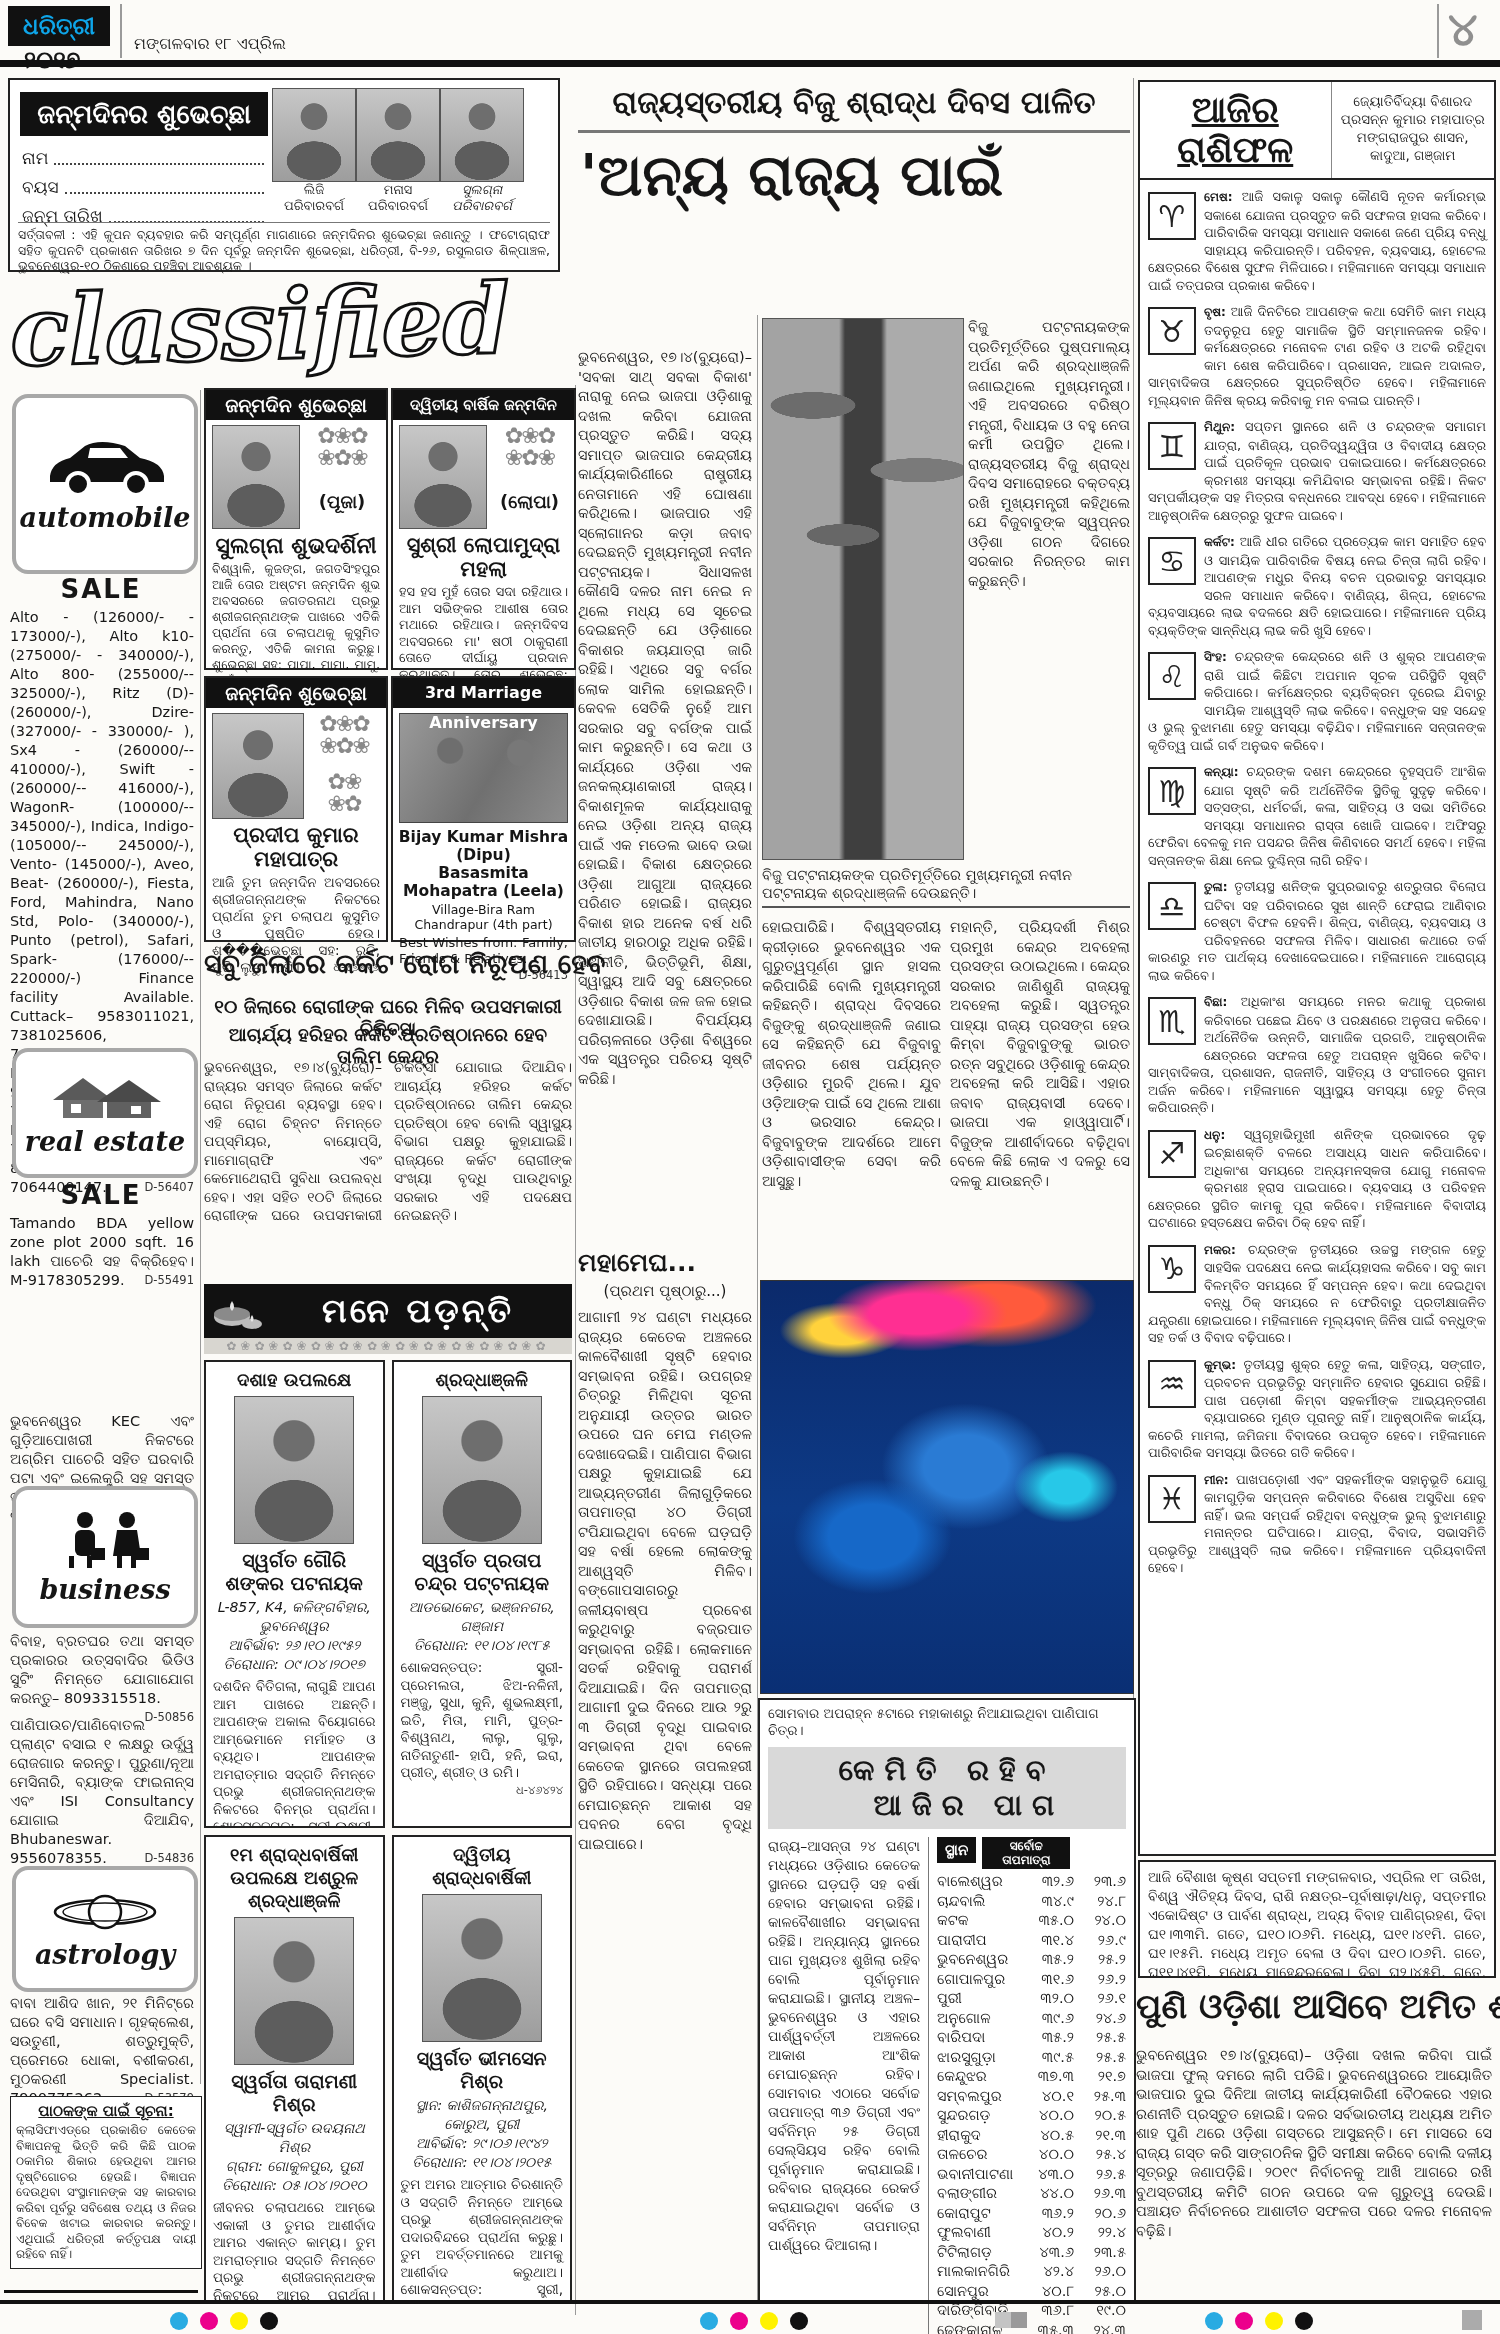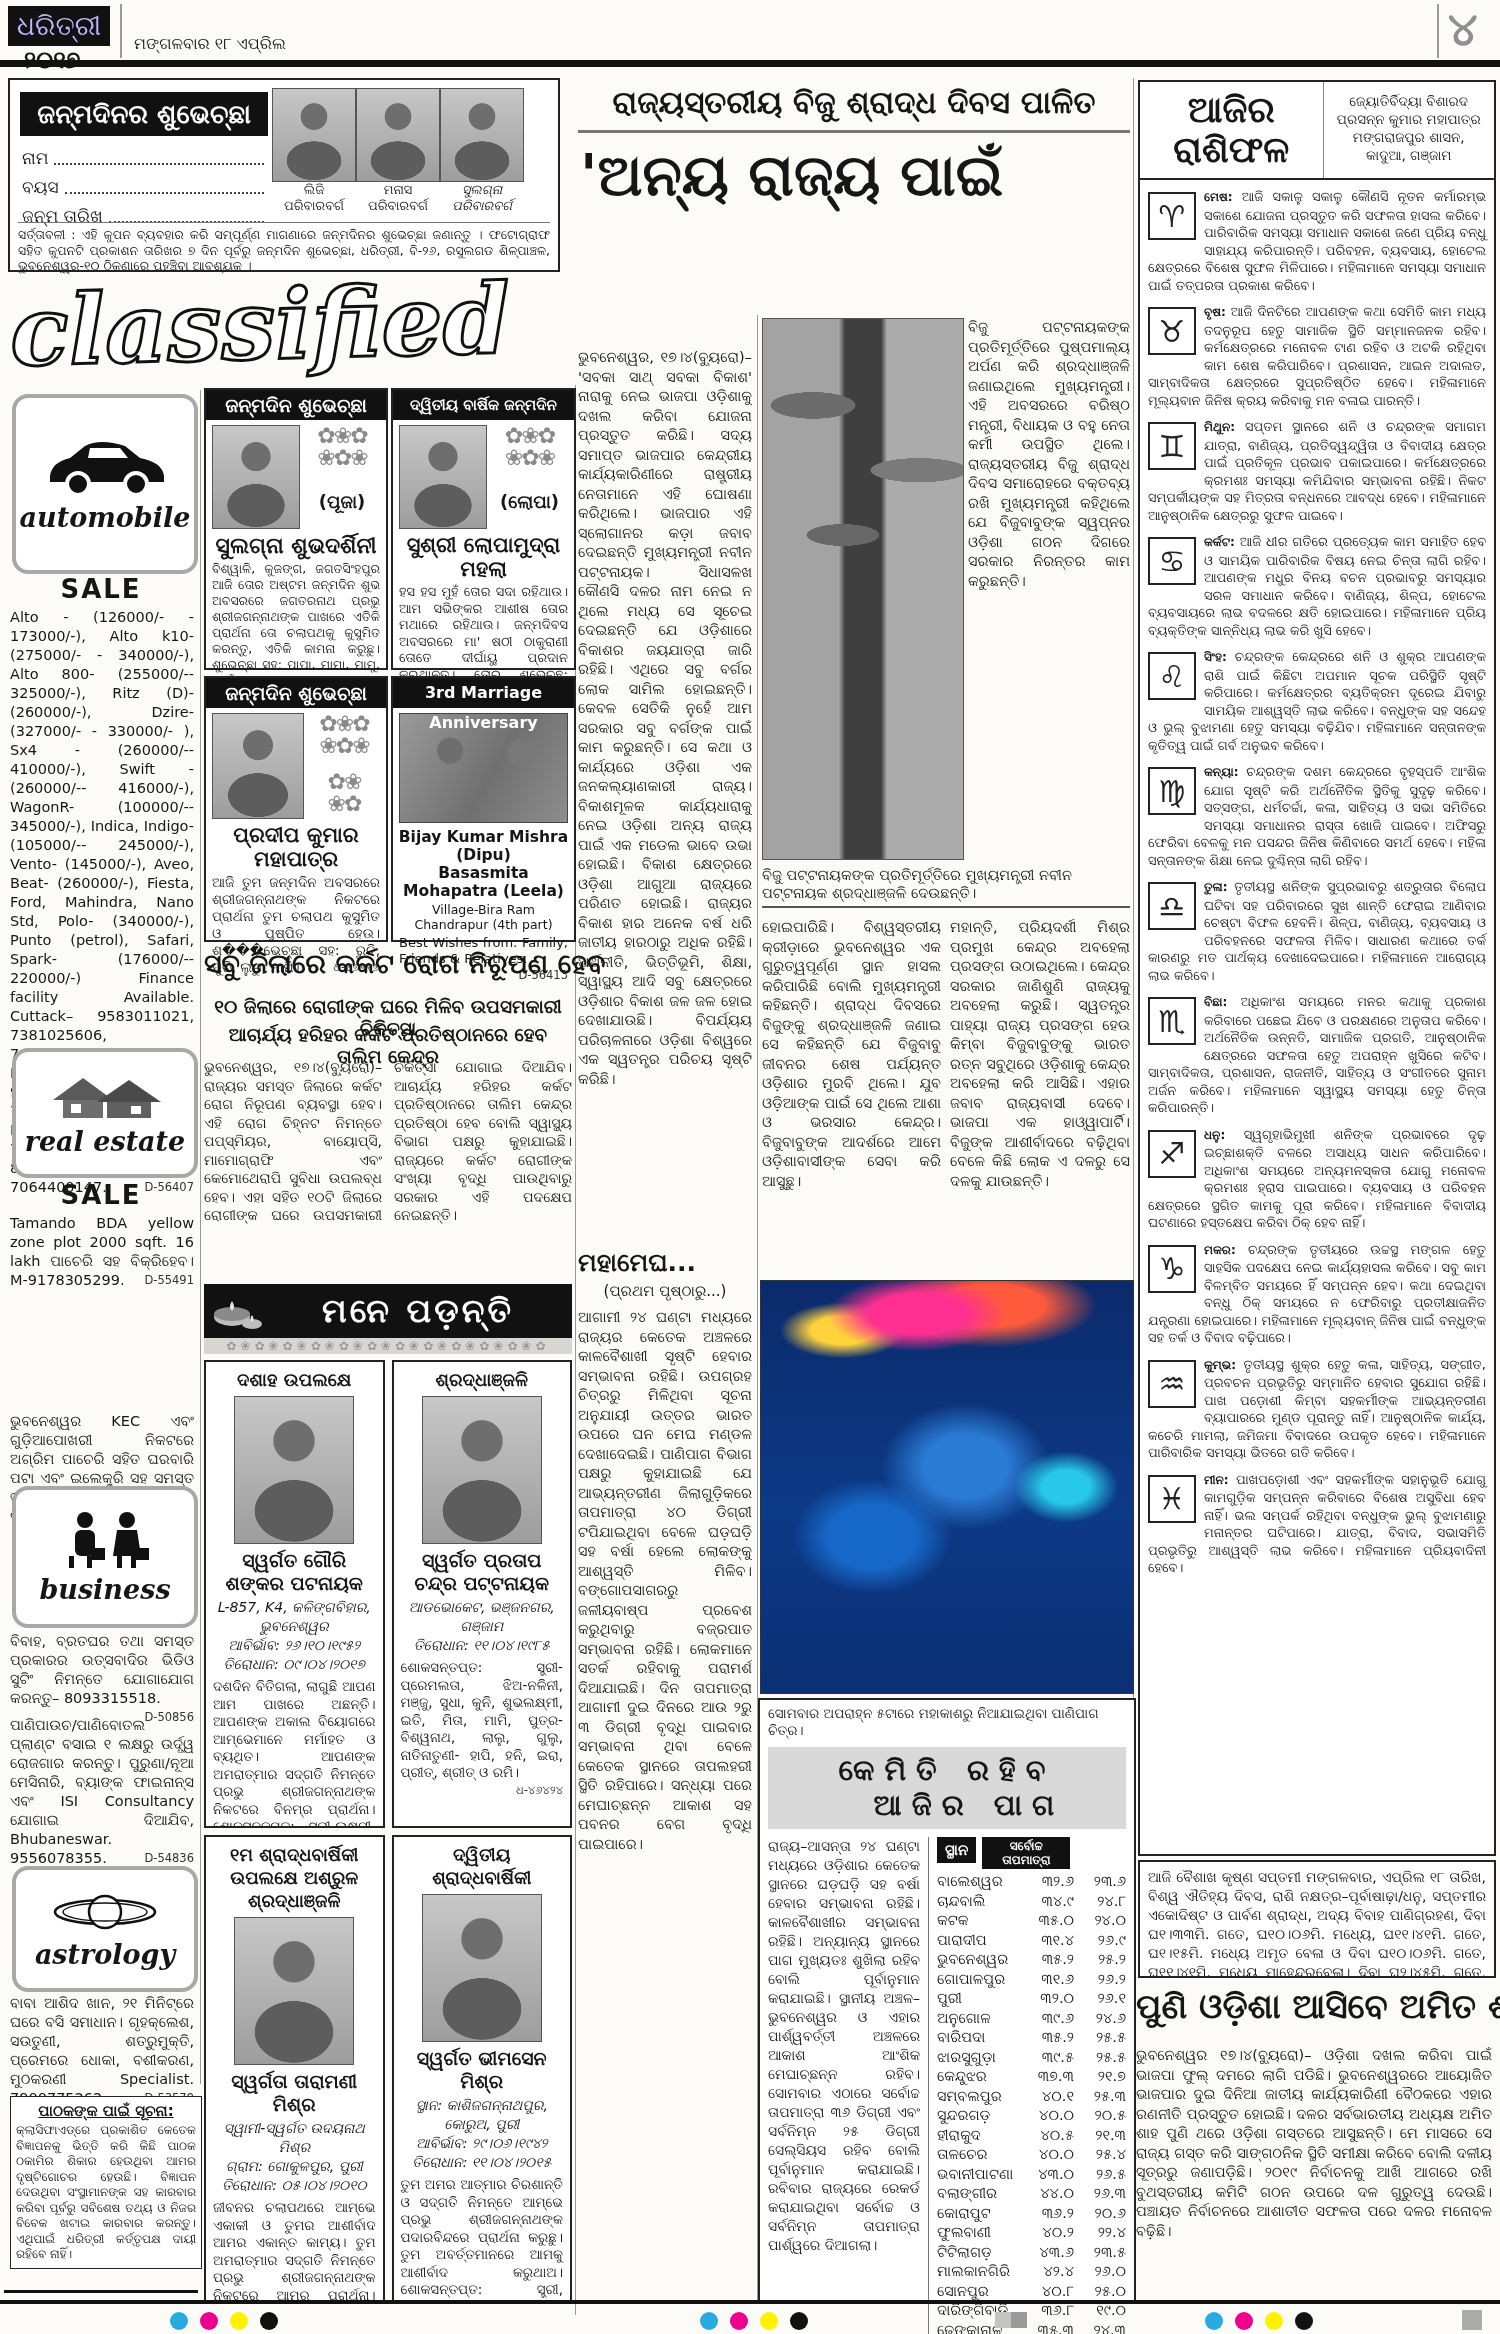--- a/index.html
+++ b/index.html
@@ -45,21 +45,21 @@
   .outline-script{font-family:"DejaVu Serif","Liberation Serif",serif;font-style:italic;font-weight:800;
       color:#fff;-webkit-text-stroke:3px #111;text-shadow:0 0 1px #111;}
   .leader{flex:1;border-bottom:2px dotted #444;margin:0 4px 3px 6px;}
 </style>
 </head>
 <body>
 
 <div id="page">
 
   <div class="abs blackbar" style="left:8px;top:6px;width:102px;height:40px;display:flex;align-items:center;justify-content:center;">
-    <span style="color:#c4b5fd;font-size:27px;font-weight:normal;">ଧରିତ୍ରୀ</span>
+    <span style="color:#0ea5e9;font-size:23px;font-weight:bold;">ଧରିତ୍ରୀ</span>
   </div>
   <div class="abs b" style="left:24px;top:46px;font-size:24px;">୨୦୧୭</div>
   <div class="vline" style="left:120px;top:4px;height:54px;width:2px;"></div>
   <div class="abs" style="left:134px;top:34px;font-size:16px;">ମଙ୍ଗଳବାର ୧୮ ଏପ୍ରିଲ</div>
   <div class="vline" style="left:1437px;top:4px;height:54px;width:2px;"></div>
   <div class="abs" style="left:1448px;top:2px;font-size:46px;font-weight:bold;color:#8f8f8f;">୪</div>
   <div class="abs blackbar" style="left:0;top:60px;width:1500px;height:7px;"></div>
 
   <div class="vline" style="left:200px;top:390px;height:1694px;"></div>
   <div class="vline" style="left:575px;top:385px;height:1930px;"></div>
@@ -498,21 +498,21 @@
               <span class="wv">୨୪.୩</span>
             </div>
           </div>
 
       </div>
     </div>
   </div>
 
   <div class="abs" style="left:1138px;top:80px;width:354px;height:1772px;border:2px solid #222;background:#fff;overflow:hidden;">
     <div style="display:flex;border-bottom:2px solid #222;">
-      <div style="flex:1;padding:8px 14px;text-align:center;border-right:1px solid #888;">
+      <div style="flex:1;padding:8px 22px;text-align:center;border-right:1px solid #888;text-decoration:underline;">
         <div class="b" style="font-size:36px;line-height:40px;">ଆଜିର</div>
         <div class="b" style="font-size:36px;line-height:40px;">ରାଶିଫଳ</div>
       </div>
       <div style="flex:1;padding:10px 8px;font-size:13.5px;line-height:18px;text-align:center;">ଜ୍ୟୋତିର୍ବିଦ୍ୟା ବିଶାରଦ ପ୍ରସନ୍ନ କୁମାର ମହାପାତ୍ର ମଙ୍ଗରାଜପୁର ଶାସନ, କାଦୁଆ, ଗଞ୍ଜାମ</div>
     </div>
     <div style="padding-top:8px;">
 
         <div class="sign">
           <span class="zicon">♈</span>
           <p><b>ମେଷ:</b> <span>ଆଜି ସକାଳୁ ସକାଳୁ କୌଣସି ନୂତନ କର୍ମାରମ୍ଭ ସକାଶେ ଯୋଜନା ପ୍ରସ୍ତୁତ କରି ସଫଳତା ହାସଲ କରିବେ। ପାରିବାରିକ ସମସ୍ୟା ସମାଧାନ ସକାଶେ ଜଣେ ପ୍ରିୟ ବନ୍ଧୁ ସାହାଯ୍ୟ କରିପାରନ୍ତି। ପରିବହନ, ବ୍ୟବସାୟ, ହୋଟେଲ କ୍ଷେତ୍ରରେ ବିଶେଷ ସୁଫଳ ମିଳିପାରେ। ମହିଳାମାନେ ସମସ୍ୟା ସମାଧାନ ପାଇଁ ତତ୍ପରତା ପ୍ରକାଶ କରିବେ।</span></p>

